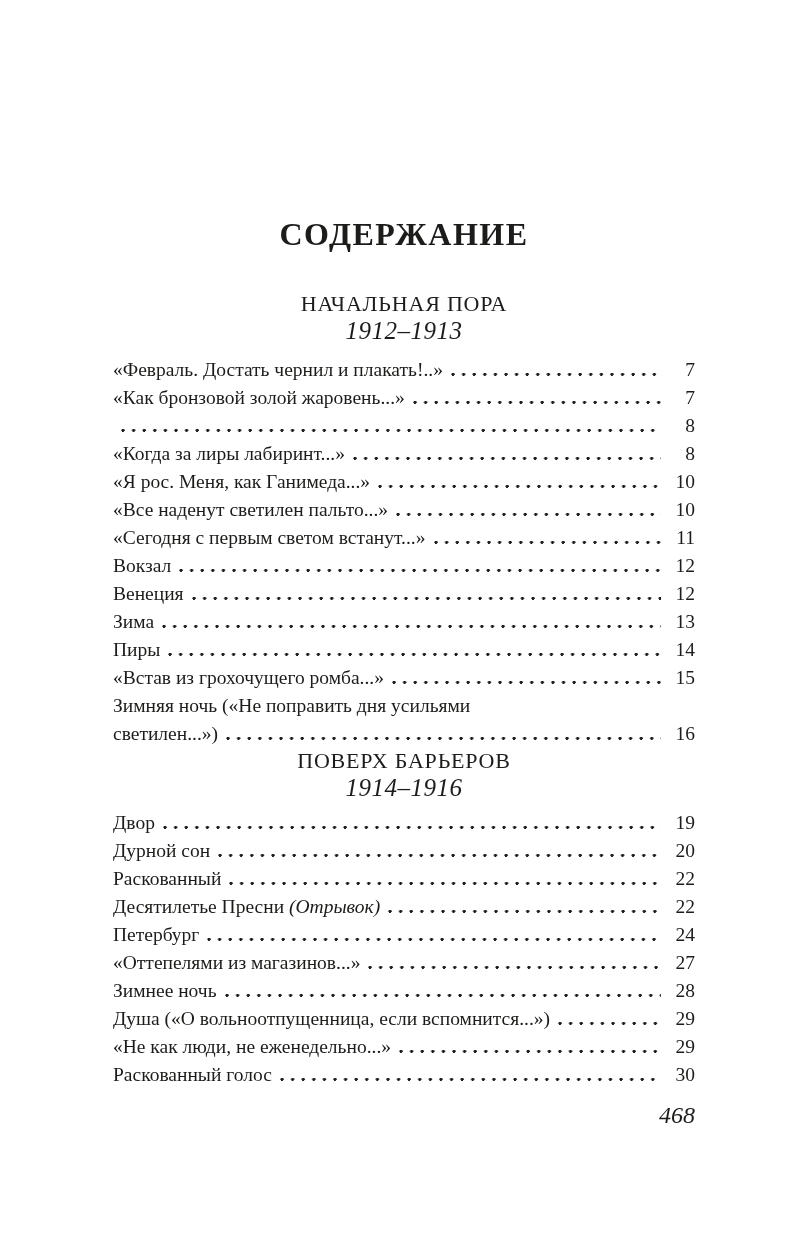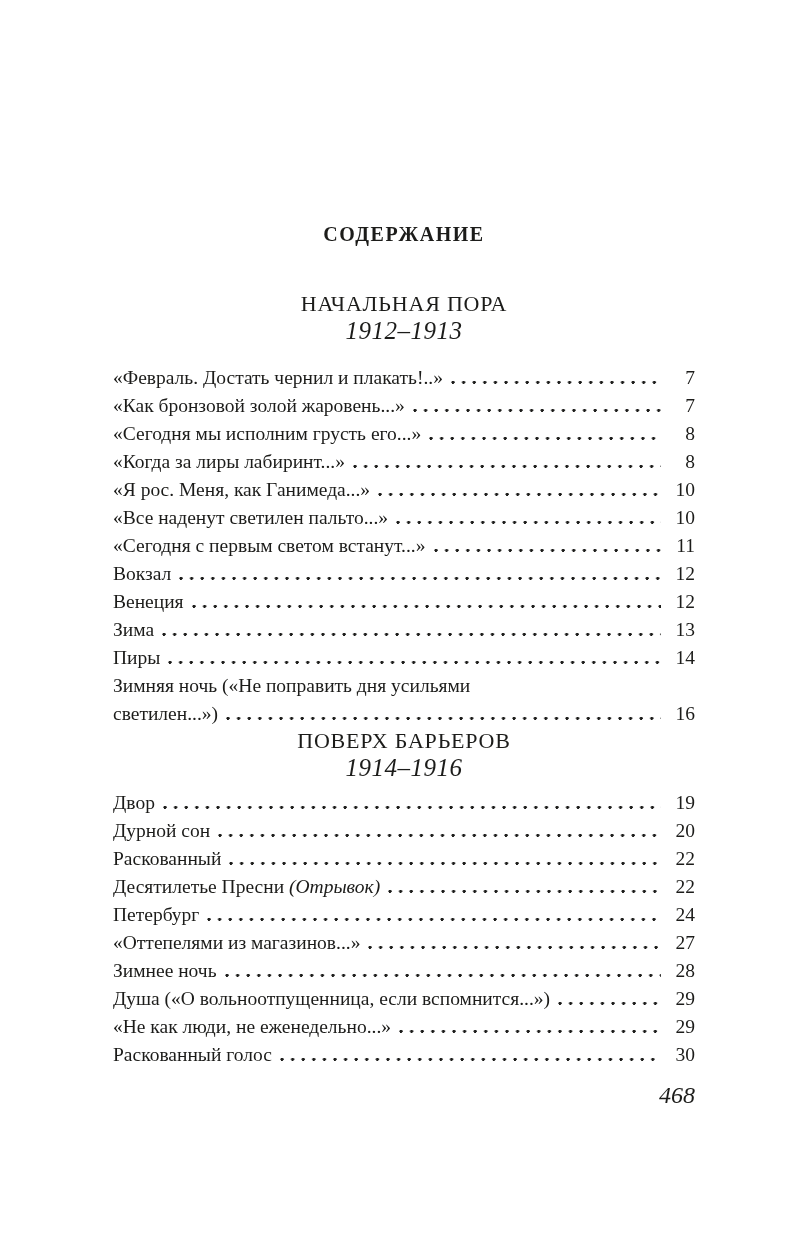--- a/index.html
+++ b/index.html
@@ -16,21 +16,21 @@
     -webkit-font-smoothing: antialiased;
   }
   .page {
     width: 582px;
     margin-left: 113px;
     padding-top: 221px;
     box-sizing: content-box;
   }
   .doc-title {
     text-align: center;
-    font-size: 20px;
+    font-size: 32px;
     font-weight: 700;
     letter-spacing: 1.5px;
     line-height: 26px;
   }
   .toc-section .section-heading {
     text-align: center;
     font-size: 22px;
     font-weight: 400;
     letter-spacing: 0.8px;
     line-height: 25px;
@@ -38,21 +38,21 @@
   .toc-section:first-of-type .section-heading { margin-top: 44px; }
   .toc-section + .toc-section .section-heading { }
   .section-years {
     text-align: center;
     font-style: italic;
     font-size: 25px;
     line-height: 25px;
     margin-top: 2px;
     letter-spacing: 0.5px;
   }
-  .entries { margin-top: 21px; }
+  .entries { margin-top: 13px; }
   .toc-section + .toc-section .entries { margin-top: 9px; }
   .row {
     display: flex;
     align-items: baseline;
     font-size: 19.5px;
     line-height: 28px;
     white-space: nowrap;
   }
   .entry-title em { font-style: italic; }
   .dots {
@@ -93,21 +93,20 @@
             <span class="entry-title">«Февраль. Достать чернил и плакать!..»</span>
             <span class="dots"></span>
             <span class="page-num">7</span>
           </div>
           <div class="row">
             <span class="entry-title">«Как бронзовой золой жаровень...»</span>
             <span class="dots"></span>
             <span class="page-num">7</span>
           </div>
           <div class="row">
-            <span class="entry-title">«Сегодня мы исполним грусть его...»</span>
             <span class="dots"></span>
             <span class="page-num">8</span>
           </div>
           <div class="row">
             <span class="entry-title">«Когда за лиры лабиринт...»</span>
             <span class="dots"></span>
             <span class="page-num">8</span>
           </div>
           <div class="row">
             <span class="entry-title">«Я рос. Меня, как Ганимеда...»</span>
@@ -136,20 +135,25 @@
           </div>
           <div class="row">
             <span class="entry-title">Зима</span>
             <span class="dots"></span>
             <span class="page-num">13</span>
           </div>
           <div class="row">
             <span class="entry-title">Пиры</span>
             <span class="dots"></span>
             <span class="page-num">14</span>
+          </div>
+          <div class="row">
+            <span class="entry-title">«Встав из грохочущего ромба...»</span>
+            <span class="dots"></span>
+            <span class="page-num">15</span>
           </div>
           <div class="row">
             <span class="entry-title">Зимняя ночь («Не поправить дня усильями</span>
           </div>
           <div class="row">
             <span class="entry-title">светилен...»)</span>
             <span class="dots"></span>
             <span class="page-num">16</span>
           </div>
         </div>

